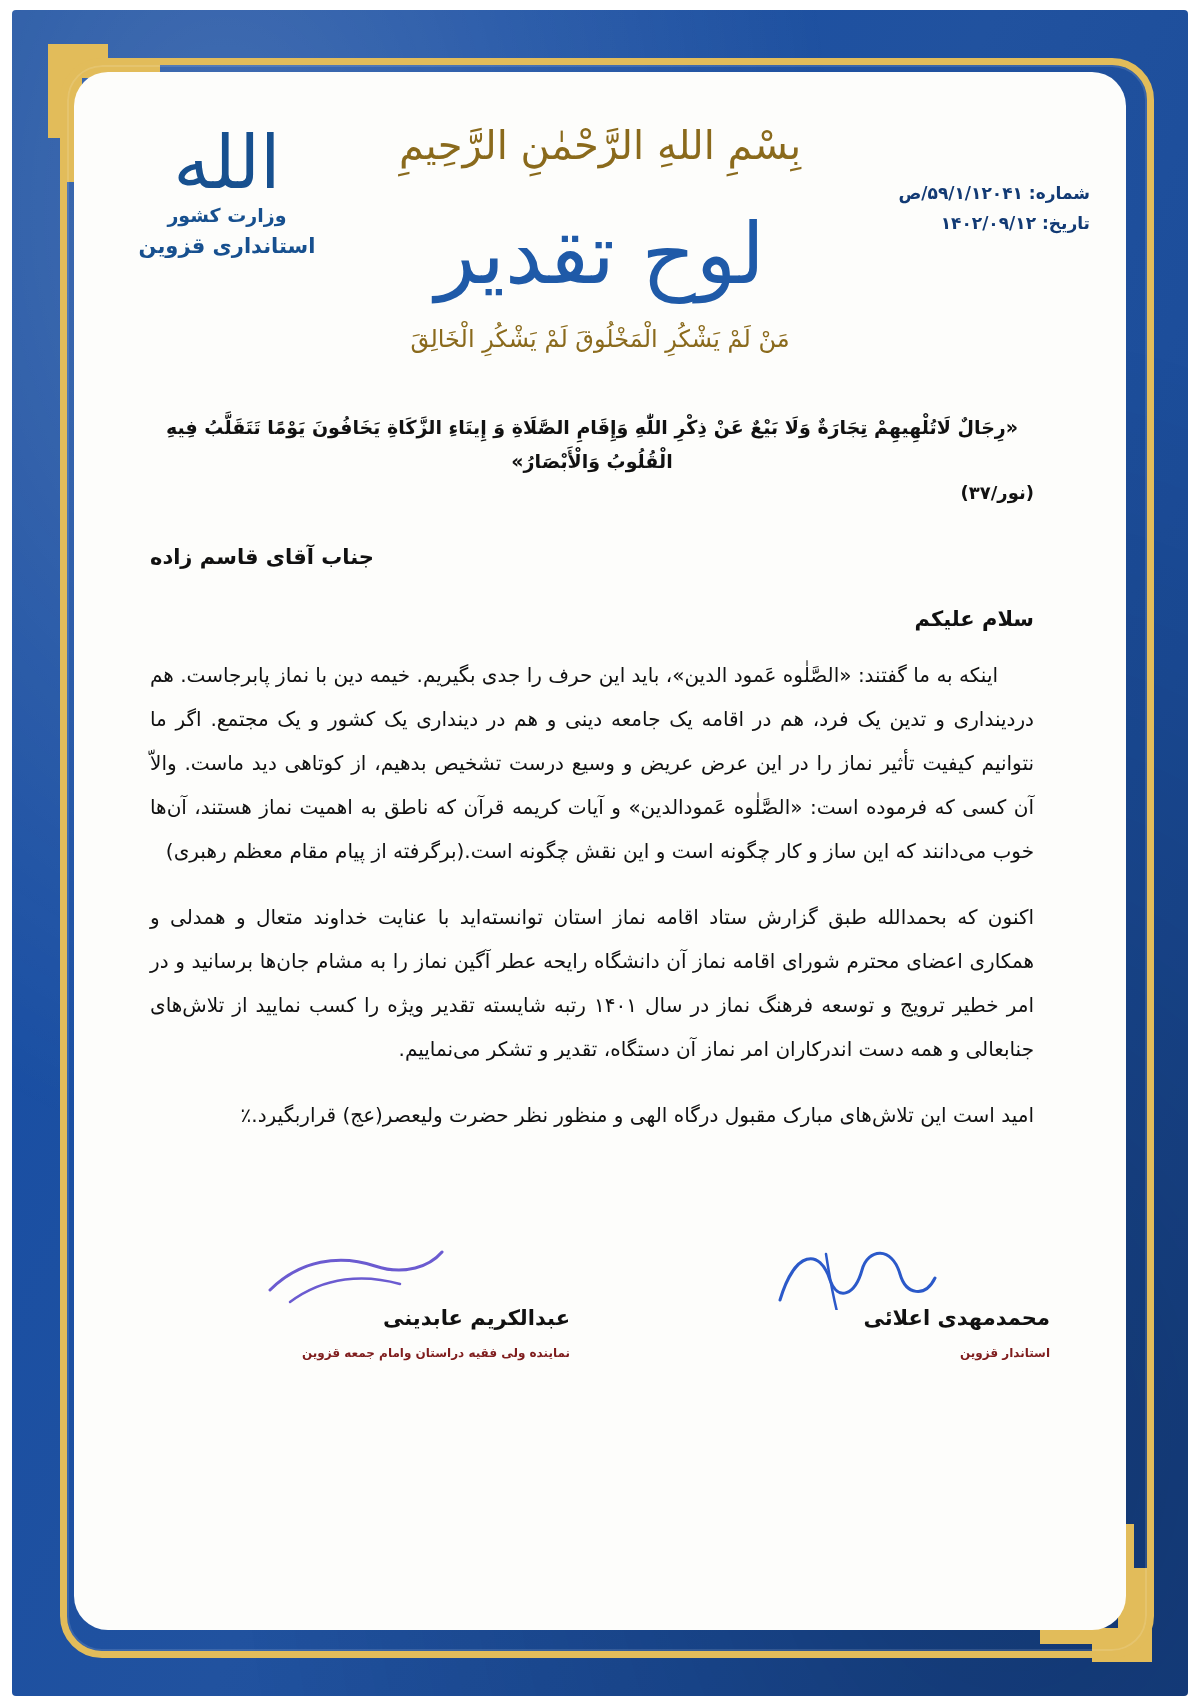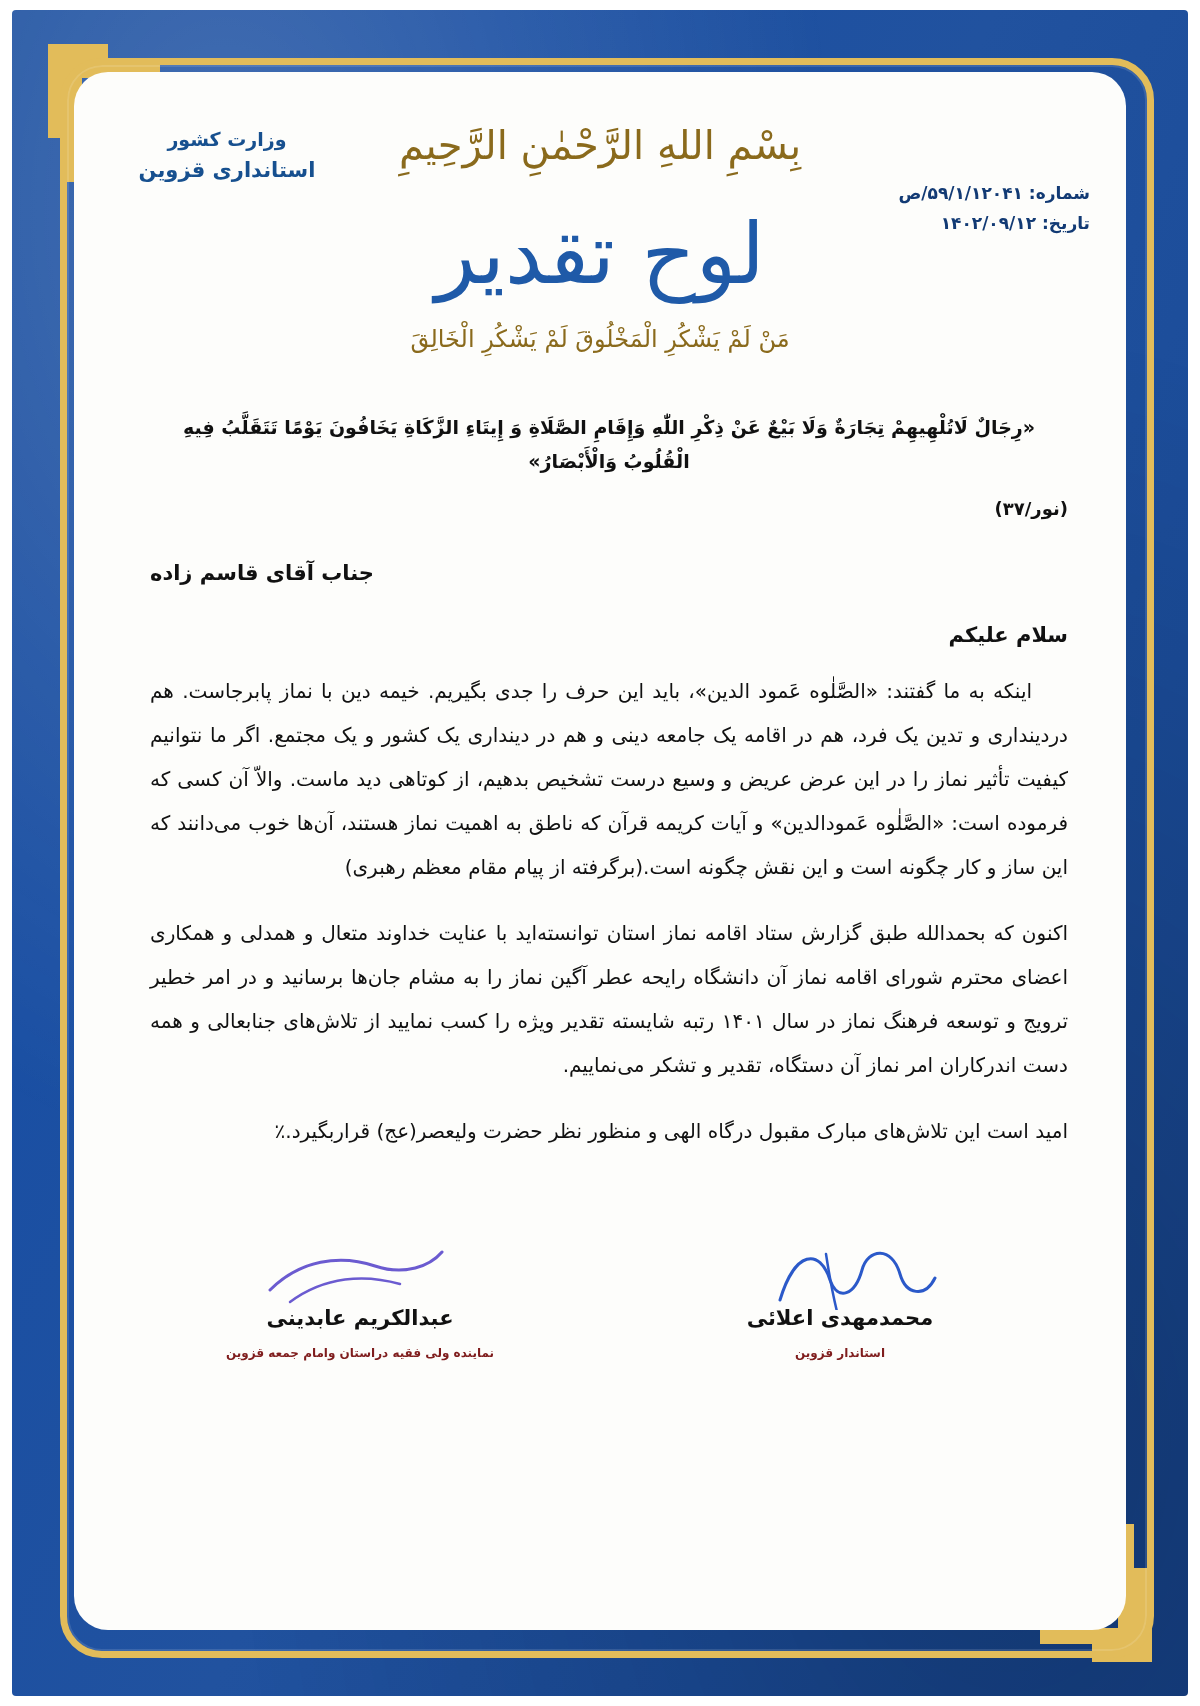--- a/index.html
+++ b/index.html
@@ -145,36 +145,36 @@
     left: 0; right: 0;
     top: 325px;
     text-align: center;
     font-size: 24px;
     color: #8a6a1c;
   }
 
   
   .content {
     position: absolute;
-    right: 132px;
+    right: 166px;
     left: 150px;
     top: 410px;
     direction: rtl;
     text-align: justify;
     color: #111;
   }
   .ayah {
     font-size: 19px;
     line-height: 34px;
     font-weight: bold;
     text-align: center;
     direction: rtl;
   }
   .ayah-ref {
-    margin-top: 20px;
+    margin-top: 4px;
     font-size: 18px;
     text-align: right;
     font-weight: bold;
   }
   .addressee {
     margin-top: 34px;
     font-size: 21px;
     font-weight: bold;
     line-height: 40px;
     text-align: left;
@@ -198,21 +198,20 @@
   .signatures {
     position: absolute;
     left: 150px;
     right: 150px;
     top: 1300px;
     display: flex;
     justify-content: space-between;
     direction: rtl;
   }
   .sign-block {
-    text-align: center;
     position: relative;
     width: 420px;
   }
   .sign-name {
     font-size: 21px;
     font-weight: bold;
     color: #111;
     line-height: 36px;
   }
   .sign-role {
@@ -258,20 +257,21 @@
 
   <div class="frame-gold"></div>
   <div class="paper"></div>
 
   <div class="doc-meta">
     <div>شماره: ۵۹/۱/۱۲۰۴۱/ص</div>
     <div>تاریخ: ۱۴۰۲/۰۹/۱۲</div>
   </div>
 
   <div class="emblem">
+    <div class="mark">الله</div>
     <div class="l1">وزارت کشور</div>
     <div class="l2">استانداری قزوین</div>
   </div>
 
   <div class="basmala">بِسْمِ اللهِ الرَّحْمٰنِ الرَّحِيمِ</div>
   <div class="title-main">لوح تقدیر</div>
   <div class="title-sub">مَنْ لَمْ يَشْكُرِ الْمَخْلُوقَ لَمْ يَشْكُرِ الْخَالِقَ</div>
 
   <div class="content">
     <div class="ayah">«رِجَالٌ لَاتُلْهِيهِمْ تِجَارَةٌ وَلَا بَيْعٌ عَنْ ذِكْرِ اللّٰهِ وَإِقَامِ الصَّلَاةِ وَ إِيتَاءِ الزَّكَاةِ يَخَافُونَ يَوْمًا تَتَقَلَّبُ فِيهِ الْقُلُوبُ وَالْأَبْصَارُ»</div>

